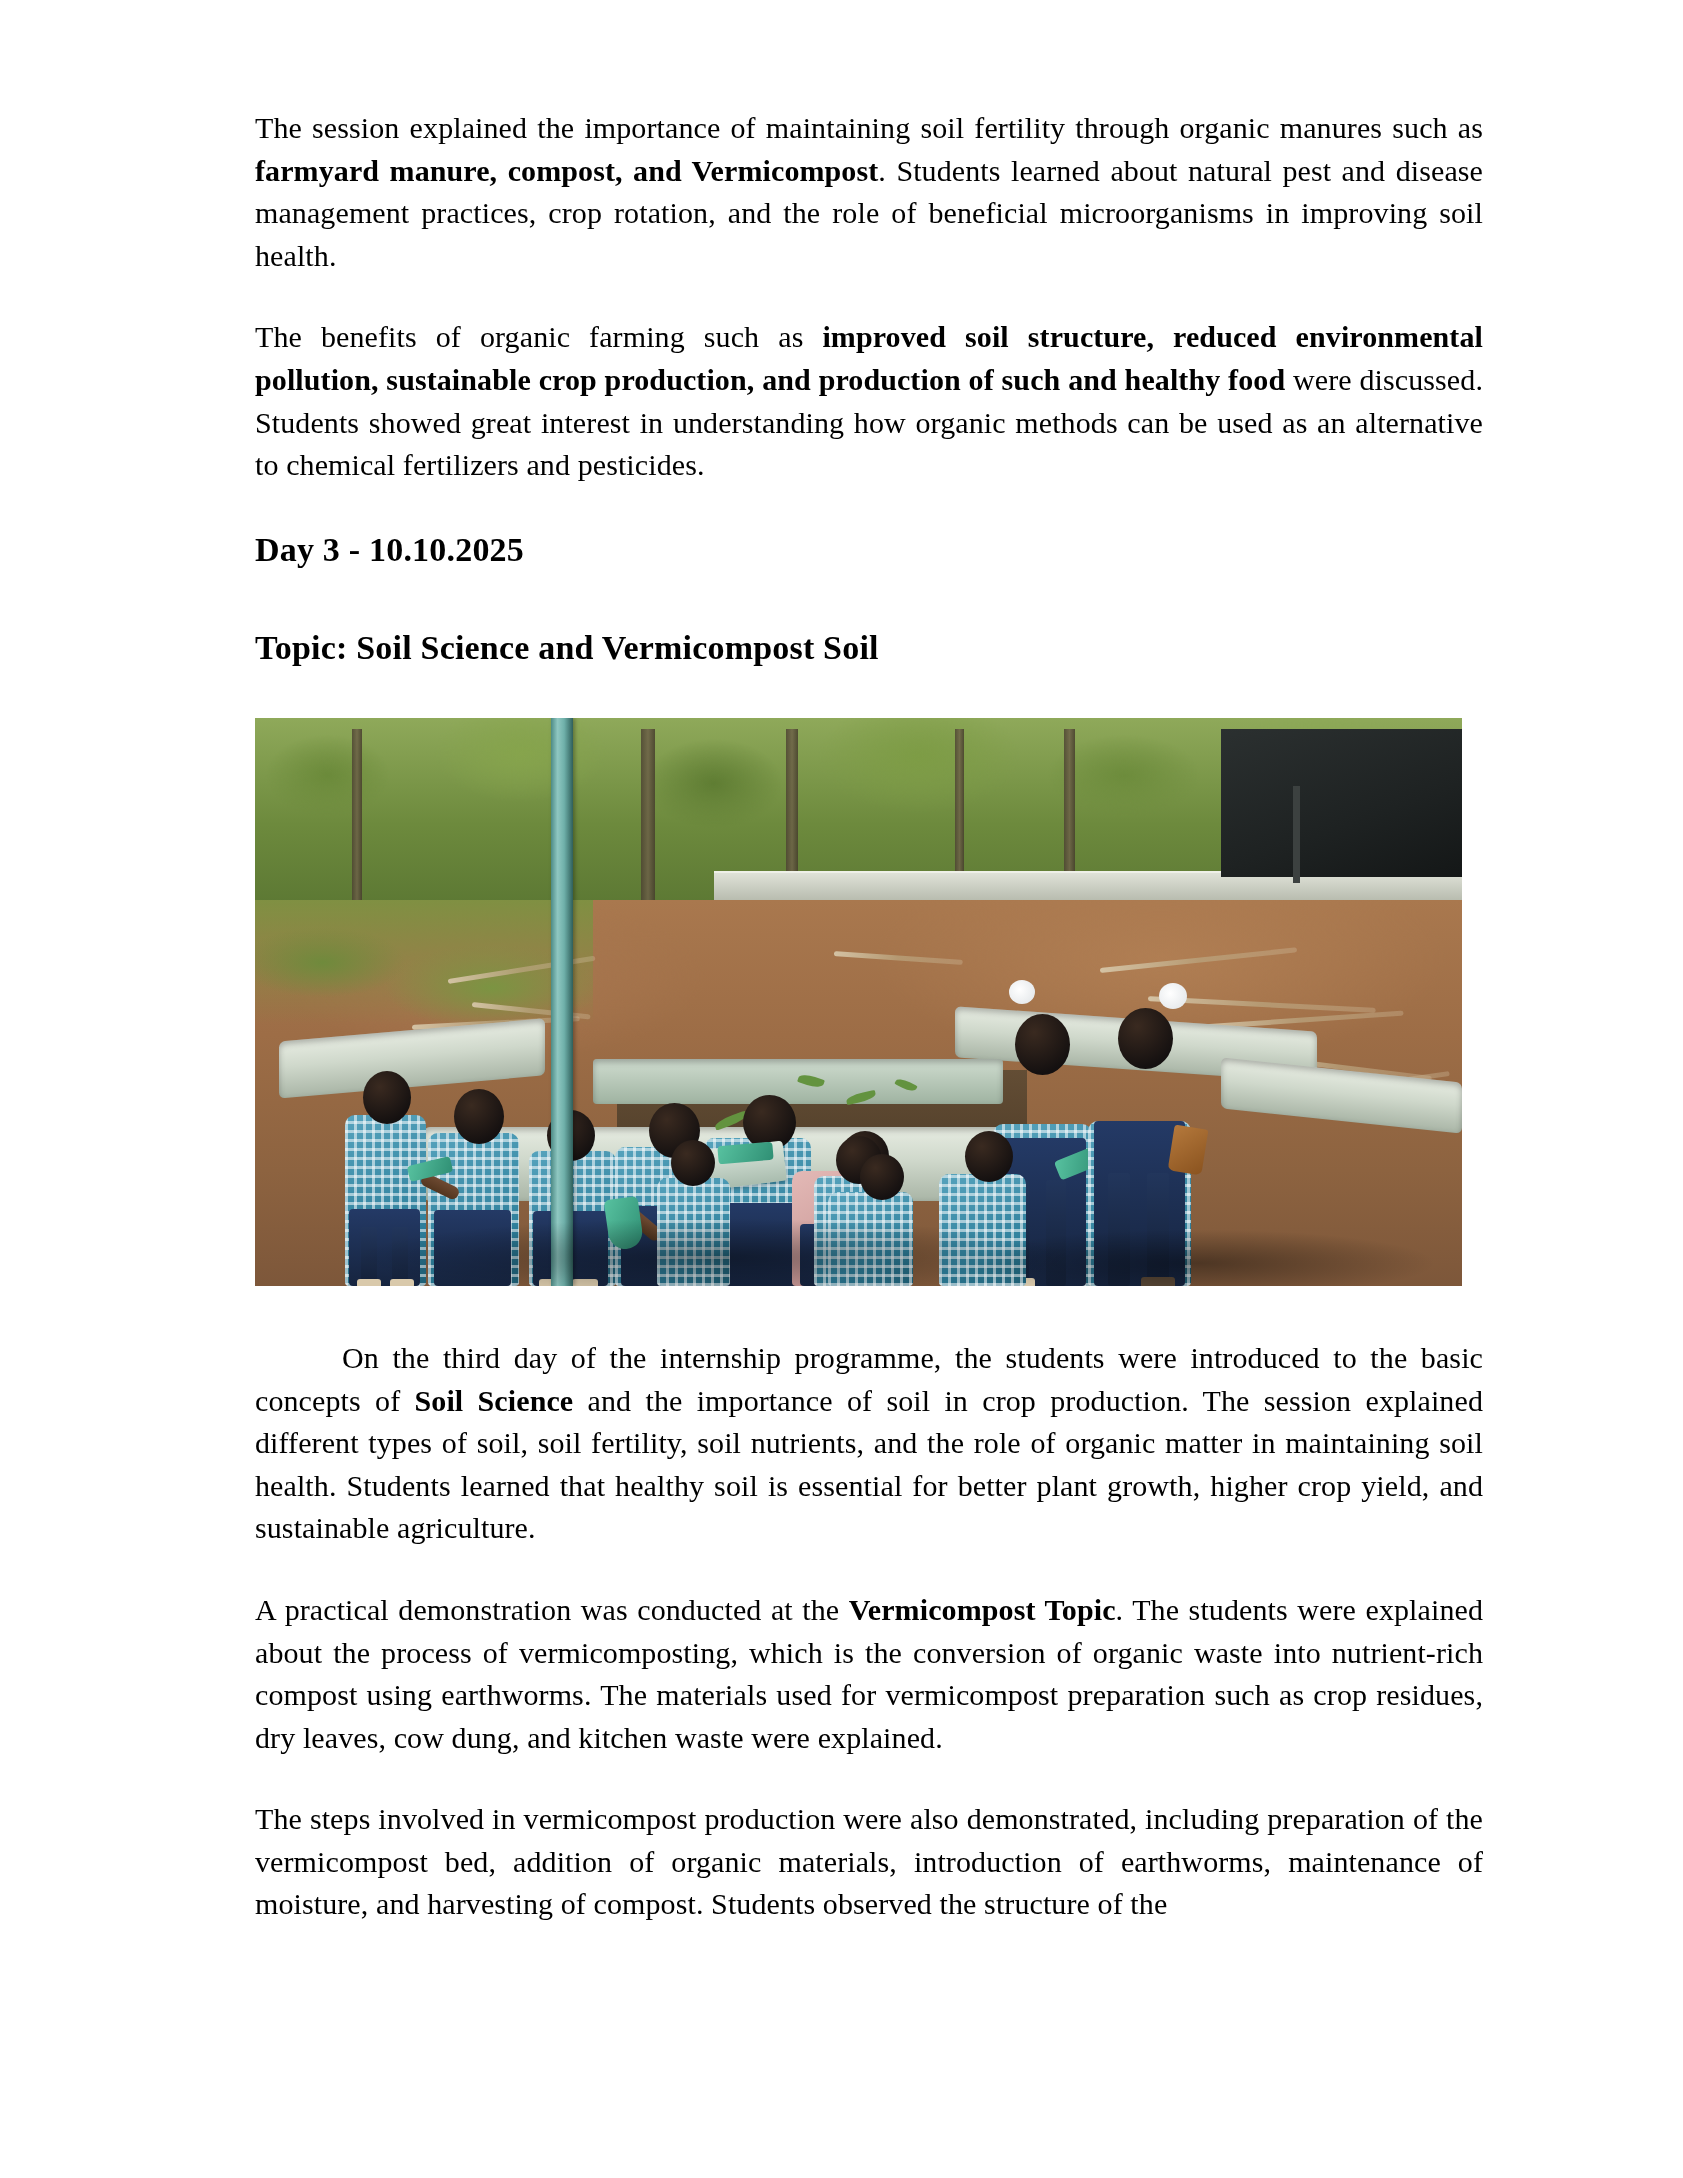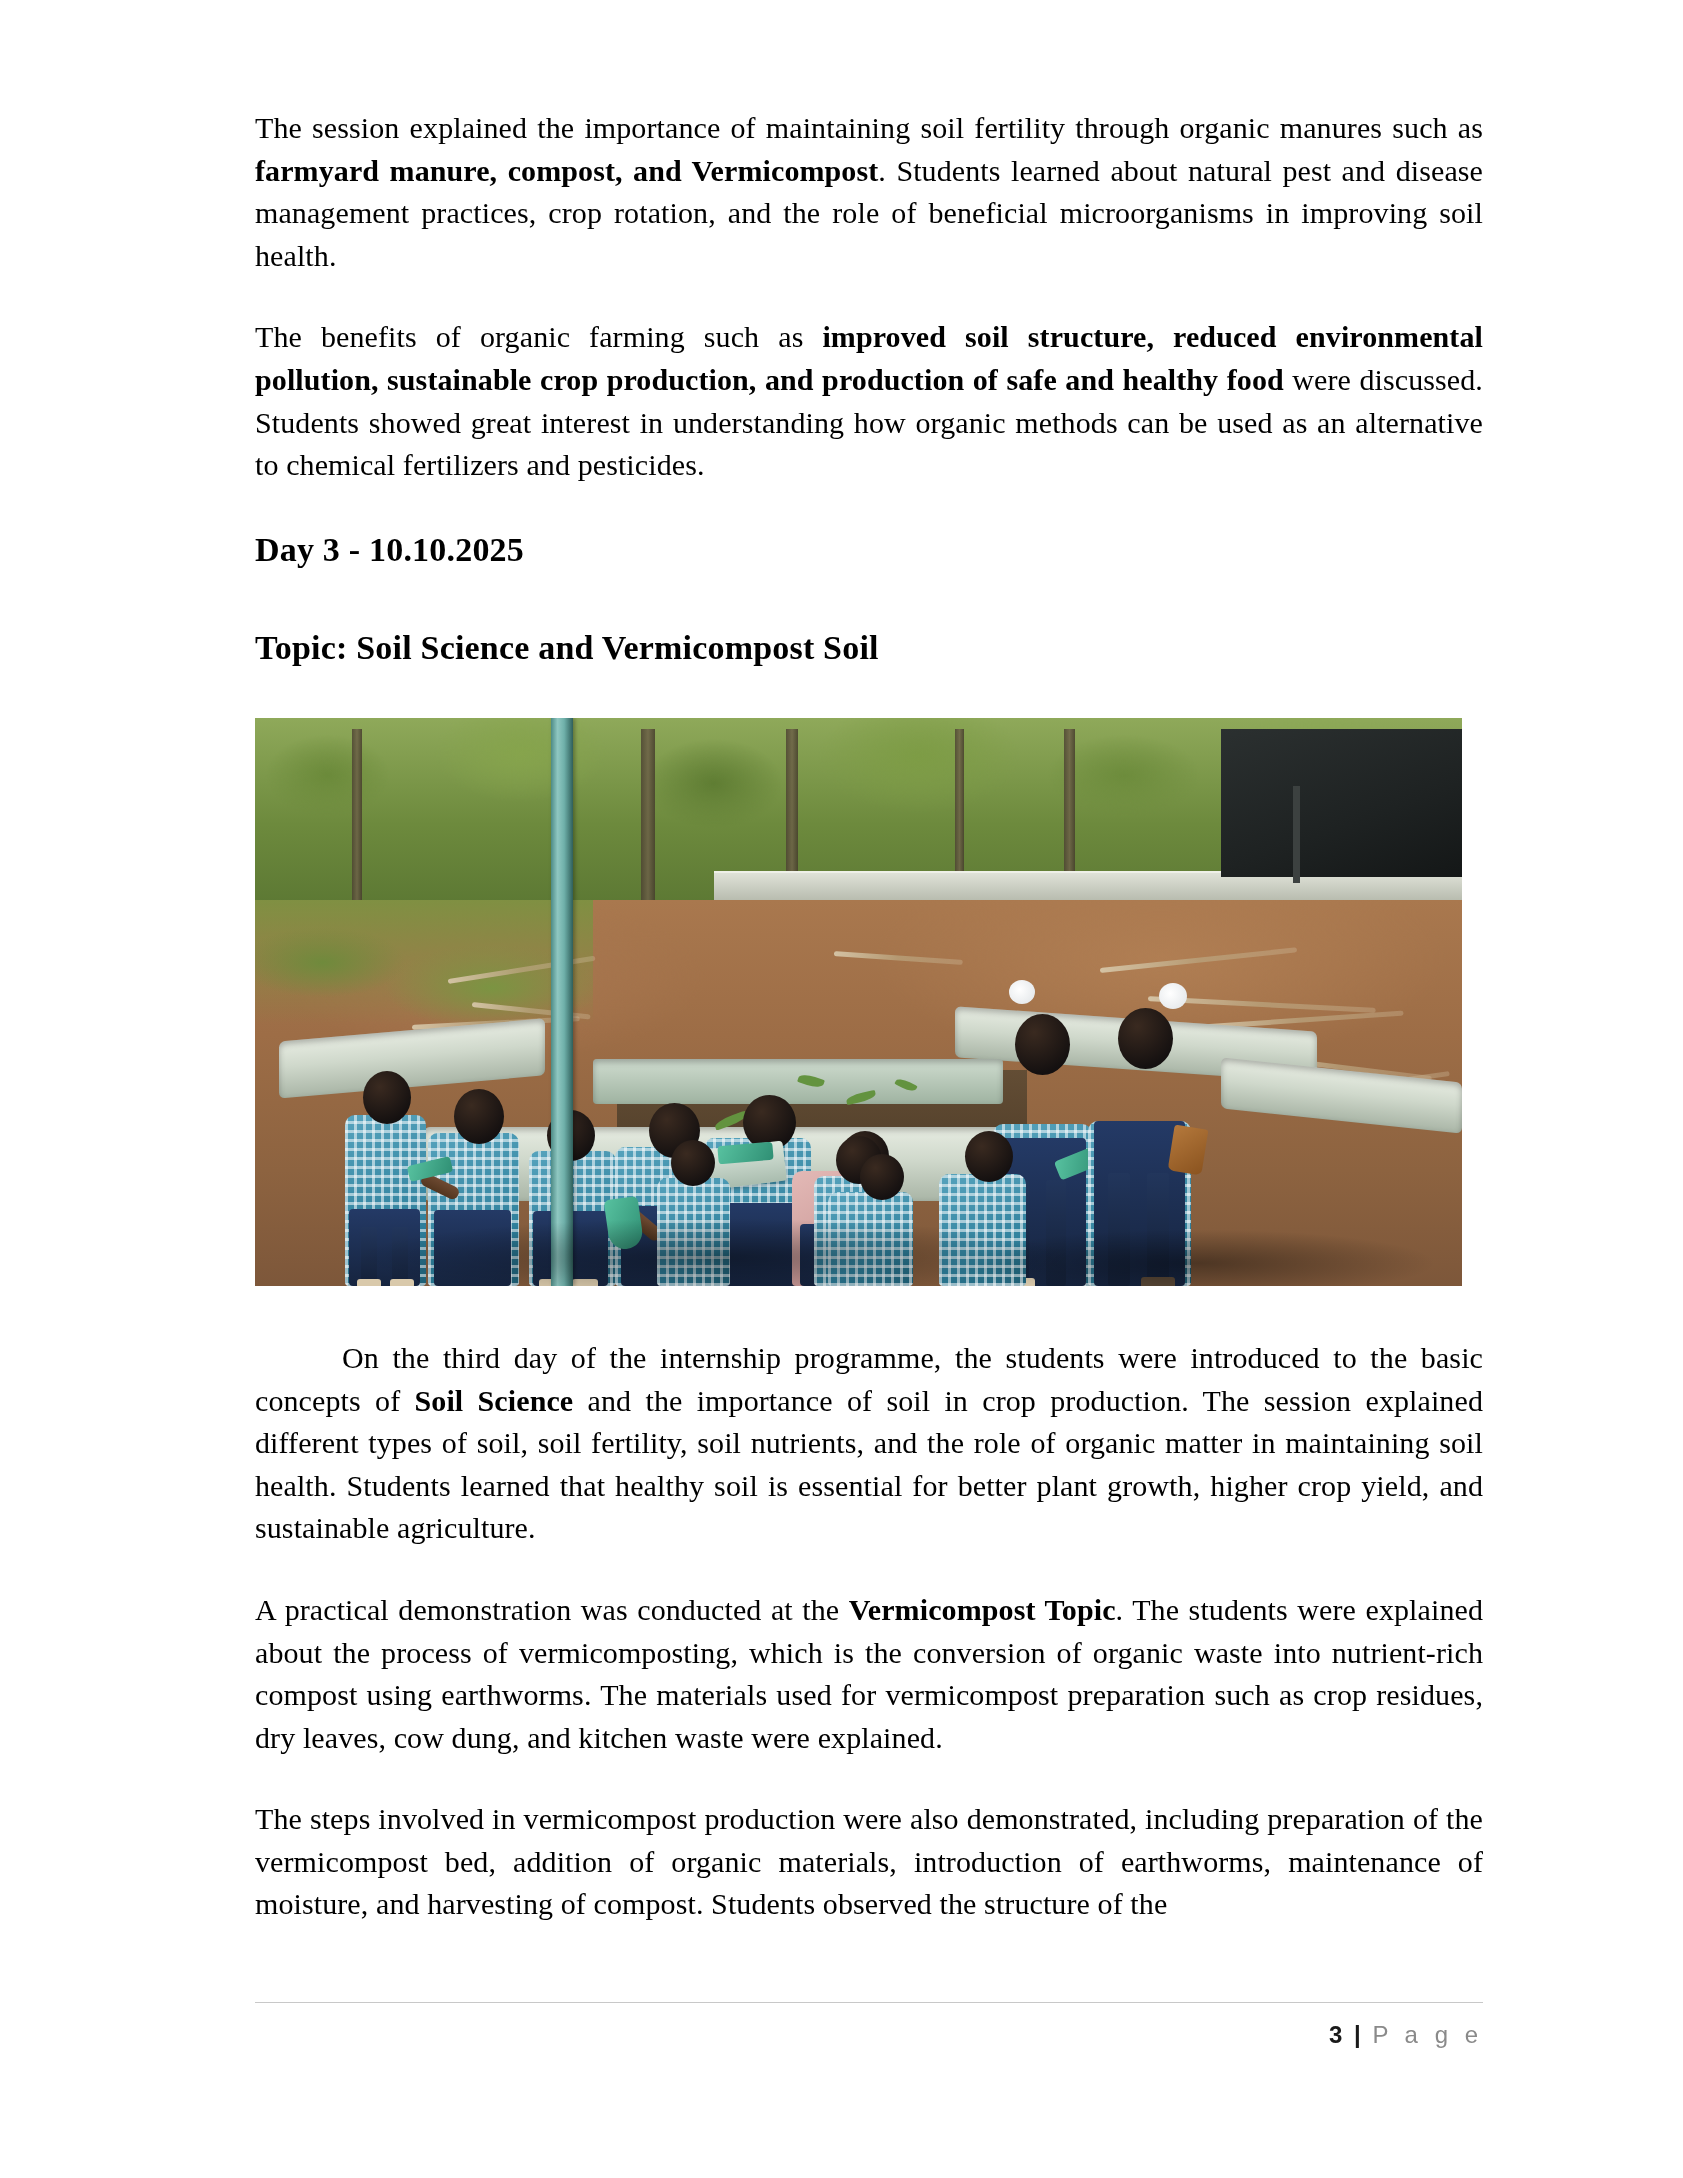--- a/index.html
+++ b/index.html
@@ -263,21 +263,21 @@
   .footer-word { color: #8a8a8a; letter-spacing: 5px; }
 </style>
 </head>
 <body>
 
 <div class="page">
 
   <div class="content">
 
     <p class="body-para" id="p1">The session explained the importance of maintaining soil fertility through organic manures such as <b>farmyard manure, compost, and Vermicompost</b>. Students learned about natural pest and disease management practices, crop rotation, and the role of beneficial microorganisms in improving soil health.</p>
-    <p class="body-para" id="p2">The benefits of organic farming such as <b>improved soil structure, reduced environmental pollution, sustainable crop production, and production of safe and healthy food</b> were discussed. Students showed great interest in understanding how organic methods can be used as an alternative to chemical fertilizers and pesticides.</p>
+    <p class="body-para" id="p2">The benefits of organic farming such as <b>improved soil structure, reduced environmental pollution, sustainable crop production, and production of such and healthy food</b> were discussed. Students showed great interest in understanding how organic methods can be used as an alternative to chemical fertilizers and pesticides.</p>
 
     <h2 class="heading">Day 3 - 10.10.2025</h2>
     <div class="gap-after-day"></div>
 
     <h2 class="heading">Topic: Soil Science and Vermicompost Soil</h2>
     <div class="gap-after-topic"></div>
 
     <div class="photo-wrap">
       <div class="photo">
 
@@ -415,23 +415,15 @@
       </div>
     </div>
 
     <div style="height:51px;"></div>
 
     <p class="body-para indented" id="p4">On the third day of the internship programme, the students were introduced to the basic concepts of <b>Soil Science</b> and the importance of soil in crop production. The session explained different types of soil, soil fertility, soil nutrients, and the role of organic matter in maintaining soil health. Students learned that healthy soil is essential for better plant growth, higher crop yield, and sustainable agriculture.</p>
     <p class="body-para" id="p5">A practical demonstration was conducted at the <b>Vermicompost Topic</b>. The students were explained about the process of vermicomposting, which is the conversion of organic waste into nutrient-rich compost using earthworms. The materials used for vermicompost preparation such as crop residues, dry leaves, cow dung, and kitchen waste were explained.</p>
     <p class="body-para" id="p6">The steps involved in vermicompost production were also demonstrated, including preparation of the vermicompost bed, addition of organic materials, introduction of earthworms, maintenance of moisture, and harvesting of compost. Students observed the structure of the</p>
   </div>
 
-  <div class="footer">
-    <div class="footer-rule"></div>
-    <div class="footer-inner">
-      <span class="footer-num">3</span>
-      <span class="footer-sep">|</span>
-      <span class="footer-word">P a g e</span>
-    </div>
-  </div>
 
 </div>
 
 
 </body></html>

